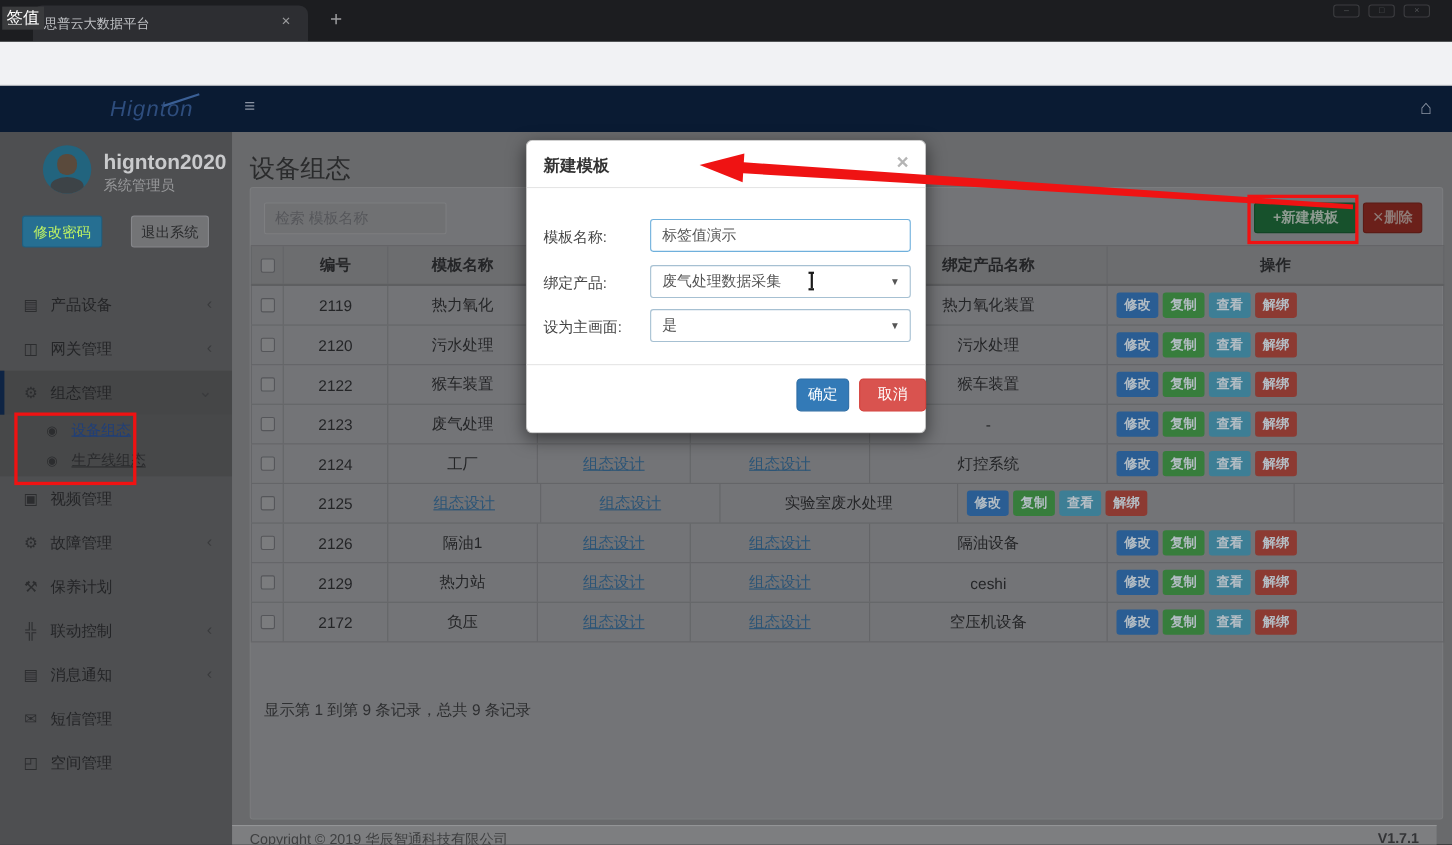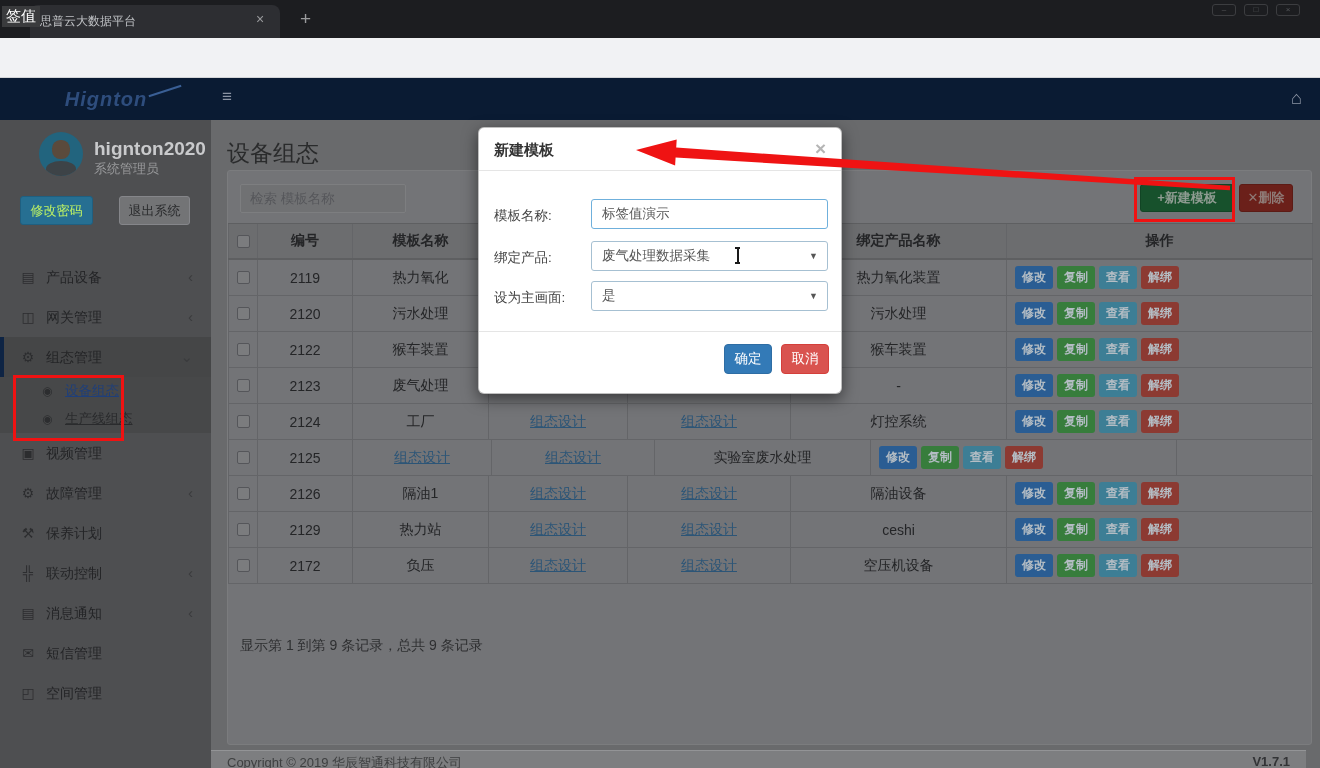--- a/index.html
+++ b/index.html
@@ -26,22 +26,22 @@
   #zoom-icon { left:1168px; top:48px; }
   #star-icon { left:1206px; top:47px; color:#5f6368; font-size:18px; }
   #avatar-icon { left:1246px; top:45px; width:26px; height:26px; background:#5f6570; border-radius:50%; overflow:hidden; }
   #avatar-icon .head { position:absolute; left:8px; top:5px; width:10px; height:10px; background:#dfe1e4; border-radius:50%; }
   #avatar-icon .body { position:absolute; left:4px; top:16px; width:18px; height:12px; background:#dfe1e4; border-radius:50% 50% 0 0; }
   #update-icon { left:1284px; top:45px; width:26px; height:26px; background:#e8533f; border-radius:50%;
     color:#fff; font-size:15px; text-align:center; line-height:25px; font-weight:bold; }
 
   
   #appbar { left:0; top:78px; width:1320px; height:42px; background:#0a1b33; }
-  #logo { left:36px; top:88px; width:140px; color:#2e4d7d; font-size:20px; font-weight:bold;
-    font-style:italic; letter-spacing:1px; text-align:center; }
+  #logo { left:36px; top:88px; width:140px; color:#2e4d7d; font-size:20px; font-weight:normal;
+    font-style:italic; letter-spacing:1px; text-align:right; }
   #logo-swoosh { left:148px; top:90px; width:34px; height:2px; background:#3a5f95; transform:rotate(-18deg); }
   #menu-toggle { left:222px; top:87px; color:#8b94a4; font-size:17px; }
   #navbar-home { left:1291px; top:88px; color:#8b94a4; font-size:18px; }
 
   
   #sidebar { left:0; top:120px; width:211px; height:648px; background:#4e4f51; }
   #user-avatar { left:39px; top:12px; width:44px; height:44px; border-radius:50%; background:#22647e; overflow:hidden; }
   #user-avatar .head { position:absolute; left:13px; top:8px; width:18px; height:19px; background:#5a4a3c; border-radius:45%; }
   #user-avatar .body { position:absolute; left:7px; top:29px; width:30px; height:16px; background:#3d4347; border-radius:50% 50% 0 0; }
   #user-name { left:94px; top:18px; color:#c9cacc; font-size:19px; font-weight:bold; }
@@ -104,21 +104,21 @@
   #field-1 { top:113px; border:1px solid #a6c0d2; }
   #field-2 { top:153px; border:1px solid #a6c0d2; }
   .m-caret { position:absolute; right:9px; top:10px; font-size:9px; color:#555; line-height:9px; }
   #ibeam { left:255px; top:119px; width:7px; height:16px; }
   #ibeam .bar { position:absolute; left:3px; top:1px; width:1.5px; height:14px; background:#1a1a1a; }
   #ibeam .cap-t { position:absolute; left:1px; top:0; width:5px; height:1.5px; background:#1a1a1a; }
   #ibeam .cap-b { position:absolute; left:1px; top:15px; width:5px; height:1.5px; background:#1a1a1a; }
   #modal-hr2 { left:0; top:203px; width:362px; height:1px; background:#e5e5e5; }
   #btn-ok { left:245px; top:216px; width:48px; height:30px; background:#337ab7; border:1px solid #2e6da4;
     color:#fff; font-size:13.5px; text-align:center; line-height:28px; border-radius:4px; }
-  #btn-cancel { left:302px; top:216px; width:48px; height:30px; background:#d9534f; border:1px solid #d43f3a;
+  #btn-cancel { left:302px; top:216px; width:61px; height:30px; background:#d9534f; border:1px solid #d43f3a;
     color:#fff; font-size:13.5px; text-align:center; line-height:28px; border-radius:4px; }
 
   
   .anno { z-index:100; pointer-events:none; }
   #anno-box-sidebar { left:13px; top:375px; width:111px; height:66px; border:3px solid #f01212; }
   #anno-box-newbtn { left:1134px; top:177px; width:101px; height:45px; border:3px solid #f01212; }
   #anno-arrow { left:0; top:0; width:1320px; height:768px; }
 </style>
 </head>
 <body>

